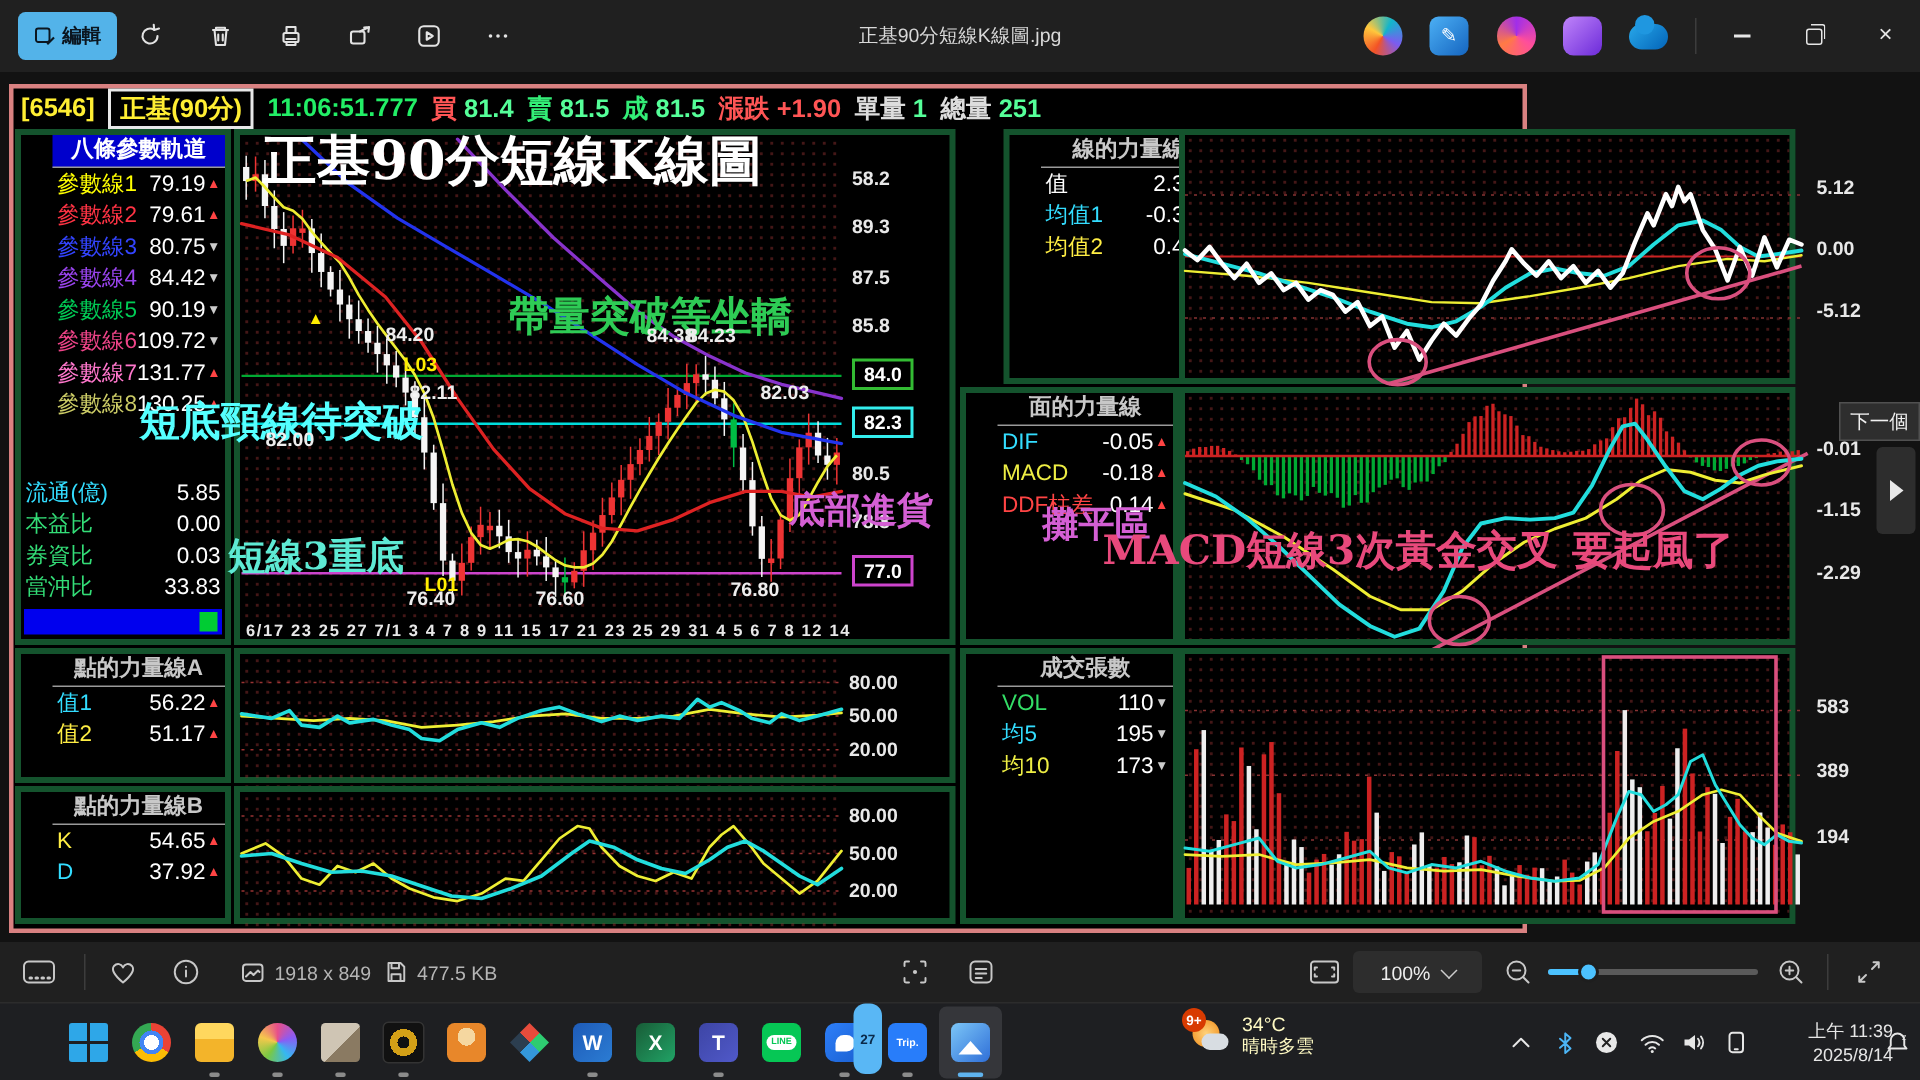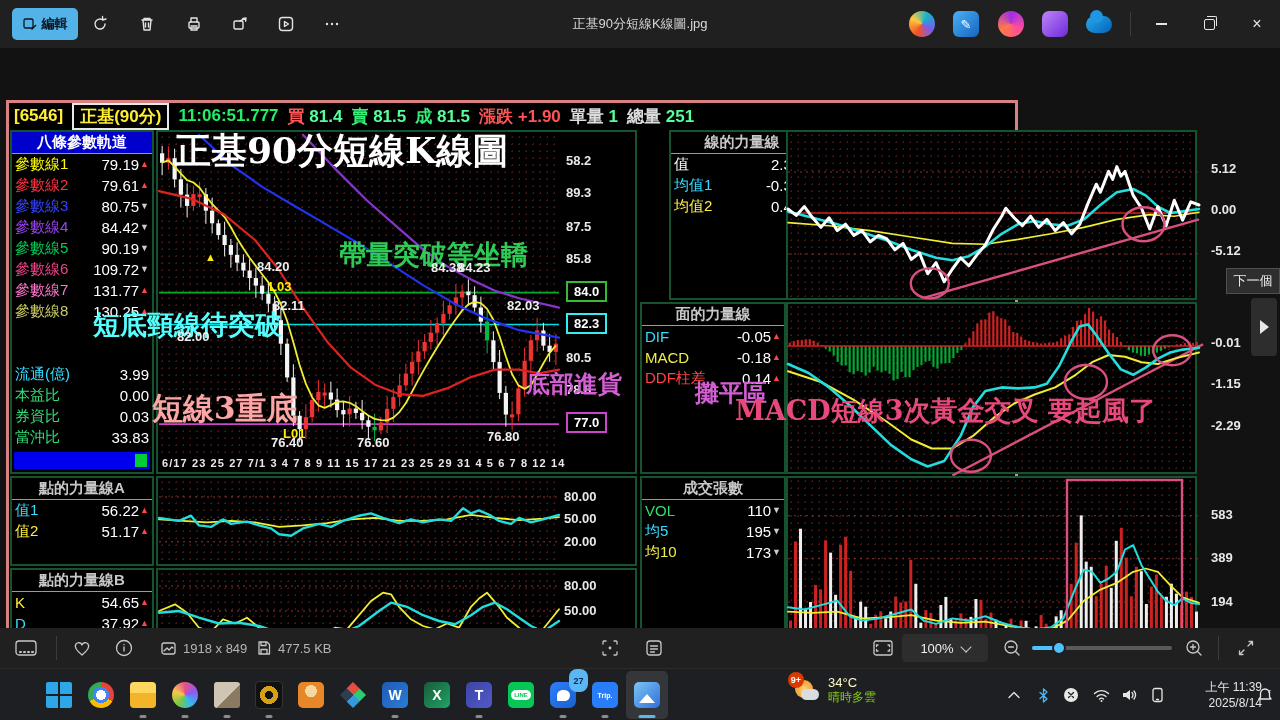--- a/index.html
+++ b/index.html
@@ -18,24 +18,24 @@
   .ico-clipchamp{background:linear-gradient(135deg,#c084fa,#6c2bd9);border-radius:7px;}
   .ico-onedrive{height:17px;top:16px;border-radius:9px;background:linear-gradient(135deg,#28a8ea,#0364b8);}
   .ico-onedrive::before{content:"";position:absolute;left:4px;top:-6px;width:13px;height:13px;border-radius:50%;background:#1f97e0;}
   .vsep{position:absolute;top:12px;width:1px;height:24px;background:#3c3c3c;}
   .winctl{position:absolute;top:0;height:48px;width:46px;display:flex;align-items:center;justify-content:center;color:#e6e6e6;cursor:pointer;}
   .minbar{width:11px;height:1.5px;background:#e6e6e6;}
   .restore{width:9px;height:9px;border:1.2px solid #e6e6e6;border-radius:2px;position:relative;}
   .restore::before{content:"";position:absolute;left:2px;top:-4px;width:9px;height:9px;border-top:1.2px solid #e6e6e6;border-right:1.2px solid #e6e6e6;border-top-right-radius:2px;}
   
   .canvas{position:absolute;left:0;top:48px;width:1280px;height:580px;background:#121212;}
-  .stockimg{position:absolute;left:6px;top:8px;width:1012px;height:566px;background:#000;border:3px solid #d98181;box-sizing:border-box;margin-top:44px;}
+  .stockimg{position:absolute;left:6px;top:8px;width:1012px;height:566px;background:#000;border:3px solid #d98181;box-sizing:border-box;}
   .stk-header{position:absolute;left:0;top:0;width:1259px;height:26px;display:flex;align-items:center;gap:9px;padding-left:5px;font-weight:bold;font-size:17px;white-space:nowrap;}
   .stk-name-box{border:2px solid #e8e8e8;padding:0 6px;color:#ffee33;}
-  .panel{position:absolute;background:#000;border:2px solid #14532d;box-sizing:border-box;}
+  .panel{position:absolute;background:#000;border:4px solid #14532d;box-sizing:border-box;padding-left:21px;}
   .ptitle{height:21px;line-height:20px;text-align:center;color:#c8c8c8;font-size:15px;font-weight:bold;border-bottom:1px solid #9a9a9a;}
   .ptitle-blue{background:#0000cc;color:#fff;}
   .irow{display:flex;justify-content:space-between;align-items:center;height:21px;padding:0 3px;font-size:15px;font-weight:normal;white-space:nowrap;}
   .irow .val{color:#fff;display:flex;align-items:center;gap:1px;}
   .arrow{font-size:9px;line-height:9px;}
   .plot{position:absolute;background-image:radial-gradient(rgba(150,50,50,0.45) 1px,transparent 1px);background-size:7px 7px;}
   .plot svg{position:absolute;left:0;top:0;overflow:visible;}
   .glabel{position:absolute;color:#e8e8e8;font-size:13px;font-weight:bold;white-space:nowrap;}
   .glabel.boxed{border-width:2px;border-style:solid;padding:1px 6px;color:#fff;background:#000;}
   .xaxis{position:absolute;color:#e8e8e8;font-size:11px;font-weight:bold;letter-spacing:1.1px;white-space:nowrap;overflow:hidden;}
@@ -75,28 +75,28 @@
   .ic-word{background:linear-gradient(135deg,#1e5bb8,#2b7cd3);font-size:14px;}
   .ic-excel{background:linear-gradient(135deg,#185c37,#21a366);font-size:14px;}
   .ic-teams{background:linear-gradient(135deg,#3d45a5,#5059c9);font-size:14px;}
   .ic-line{background:#06c755;}
   .ic-line span{background:#fff;color:#06c755;font-size:6px;border-radius:6px;padding:2px 3px;}
   .ic-messenger{background:linear-gradient(135deg,#2d7ff9,#1a5fd0);border-radius:7px;}
   .ic-messenger::after{content:"";width:13px;height:11px;background:#fff;border-radius:6px 6px 6px 1px;}
   .ic-trip{background:#287dfa;font-size:7px;}
   .ic-photos{background:linear-gradient(135deg,#7cc6f7,#2f6fd8);}
   .ic-photos::after{content:"";border-left:8px solid transparent;border-right:8px solid transparent;border-bottom:9px solid #fff;margin-top:6px;}
-  .badge{position:absolute;top:-2px;right:-4px;min-width:15px;height:15px;border-radius:8px;background:#59b7f5;color:#0a2a4a;font-size:9px;font-weight:bold;display:flex;align-items:center;justify-content:center;padding:4px 2px;z-index:2;}
+  .badge{position:absolute;top:-2px;right:-4px;min-width:15px;height:15px;border-radius:8px;background:#59b7f5;color:#0a2a4a;font-size:9px;font-weight:bold;display:flex;align-items:center;justify-content:center;padding:16px 2px;z-index:2;}
   .weather{position:absolute;left:793px;top:6px;display:flex;align-items:center;gap:7px;cursor:pointer;}
   .w-ico{position:relative;width:28px;height:28px;}
   .w-sun{position:absolute;left:2px;top:4px;width:18px;height:18px;border-radius:50%;background:radial-gradient(#ffd27a,#f08c1a);}
   .w-cloud{position:absolute;left:8px;top:13px;width:18px;height:11px;border-radius:7px;background:#d8dde2;}
   .w-badge{position:absolute;left:-5px;top:-4px;width:16px;height:16px;border-radius:50%;background:#d83b01;color:#fff;font-size:9px;font-weight:bold;display:flex;align-items:center;justify-content:center;z-index:2;}
   .w-temp{color:#fef9c3;font-size:13px;line-height:15px;}
-  .w-desc{color:#84cc16;font-size:12px;line-height:14px;}
+  .w-desc{color:#fef9c3;font-size:12px;line-height:14px;}
   .tray{position:absolute;top:0;height:52px;display:flex;align-items:center;justify-content:center;}
   .tray svg{stroke:#e6e6e6;fill:none;stroke-width:1.3;stroke-linecap:round;stroke-linejoin:round;}
   .clock{position:absolute;left:1176px;top:10px;width:86px;text-align:right;color:#e6e6e6;font-size:12px;line-height:16px;cursor:pointer;}
 </style>
 </head>
 <body>
 
 <div class="screen">
 
   <div class="titlebar">
@@ -208,21 +208,21 @@
               <span class="val">131.77<span class="arrow" style="color:#ff4444">▲</span></span>
             </div>
             <div class="irow">
               <span style="color:#cccc66">參數線8</span>
               <span class="val">130.25<span class="arrow" style="color:#ff4444">▲</span></span>
             </div>
           </div>
         <div class="sb-stats" id="stat-rows">
             <div class="irow">
               <span style="color:#33ddff">流通(億)</span>
-              <span class="val">3.99</span>
+              <span class="val">5.85</span>
             </div>
             <div class="irow">
               <span style="color:#33dd77">本益比</span>
               <span class="val">0.00</span>
             </div>
             <div class="irow">
               <span style="color:#33dd77">券資比</span>
               <span class="val">0.03</span>
             </div>
             <div class="irow">
@@ -726,21 +726,21 @@
           <div class="glabel" style="top: 288px; left: 14px;">-2.29</div>
           <div class="glabel" style="top: 377px; left: 14px;">583</div>
           <div class="glabel" style="top: 420px; left: 14px;">389</div>
           <div class="glabel" style="top: 464px; left: 14px;">194</div>
         </div>
 
       <div id="anno-layer" style="position:absolute;left:0;top:0;width:100%;height:100%;pointer-events:none">
           <div class="anno serif" style="left: 166px; top: 24px; color: rgb(255, 255, 255); font-size: 36px;">正基90分短線K線圖</div>
           <div class="anno serif" style="left: 84px; top: 204px; color: rgb(85, 255, 255); font-size: 27px;">短底頸線待突破</div>
           <div class="anno serif" style="left: 330px; top: 134px; color: rgb(46, 204, 85); font-size: 27px;">帶量突破等坐轎</div>
-          <div class="anno serif" style="left: 143px; top: 285px; color: #fca5a5; font-size: 31px;">短線3重底</div>
+          <div class="anno serif" style="left: 143px; top: 295px; color: #5eead4; font-size: 25px;">短線3重底</div>
           <div class="anno serif" style="left: 517px; top: 265px; color: rgb(212, 95, 212); font-size: 24px;">底部進貨</div>
           <div class="anno serif" style="left: 686px; top: 274px; color: rgb(212, 95, 212); font-size: 24px;">攤平區</div>
           <div class="anno serif" style="left: 726px; top: 290px; color: rgb(232, 73, 124); font-size: 27px;">MACD短線3次黃金交叉 要起風了</div>
           <div class="anno" style="left: 196px; top: 148px; color: rgb(255, 238, 0); font-size: 11px;">▲</div>
           <div class="anno" style="left: 248px; top: 156px; color: rgb(238, 238, 238); font-size: 13px;">84.20</div>
           <div class="anno" style="left: 260px; top: 176px; color: rgb(255, 238, 0); font-size: 13px;">L03</div>
           <div class="anno" style="left: 264px; top: 195px; color: rgb(238, 238, 238); font-size: 13px;">82.11</div>
           <div class="anno" style="left: 168px; top: 226px; color: rgb(238, 238, 238); font-size: 13px;">82.00</div>
           <div class="anno" style="left: 422px; top: 157px; color: rgb(238, 238, 238); font-size: 13px;">84.38</div>
           <div class="anno" style="left: 449px; top: 157px; color: rgb(238, 238, 238); font-size: 13px;">84.23</div>

